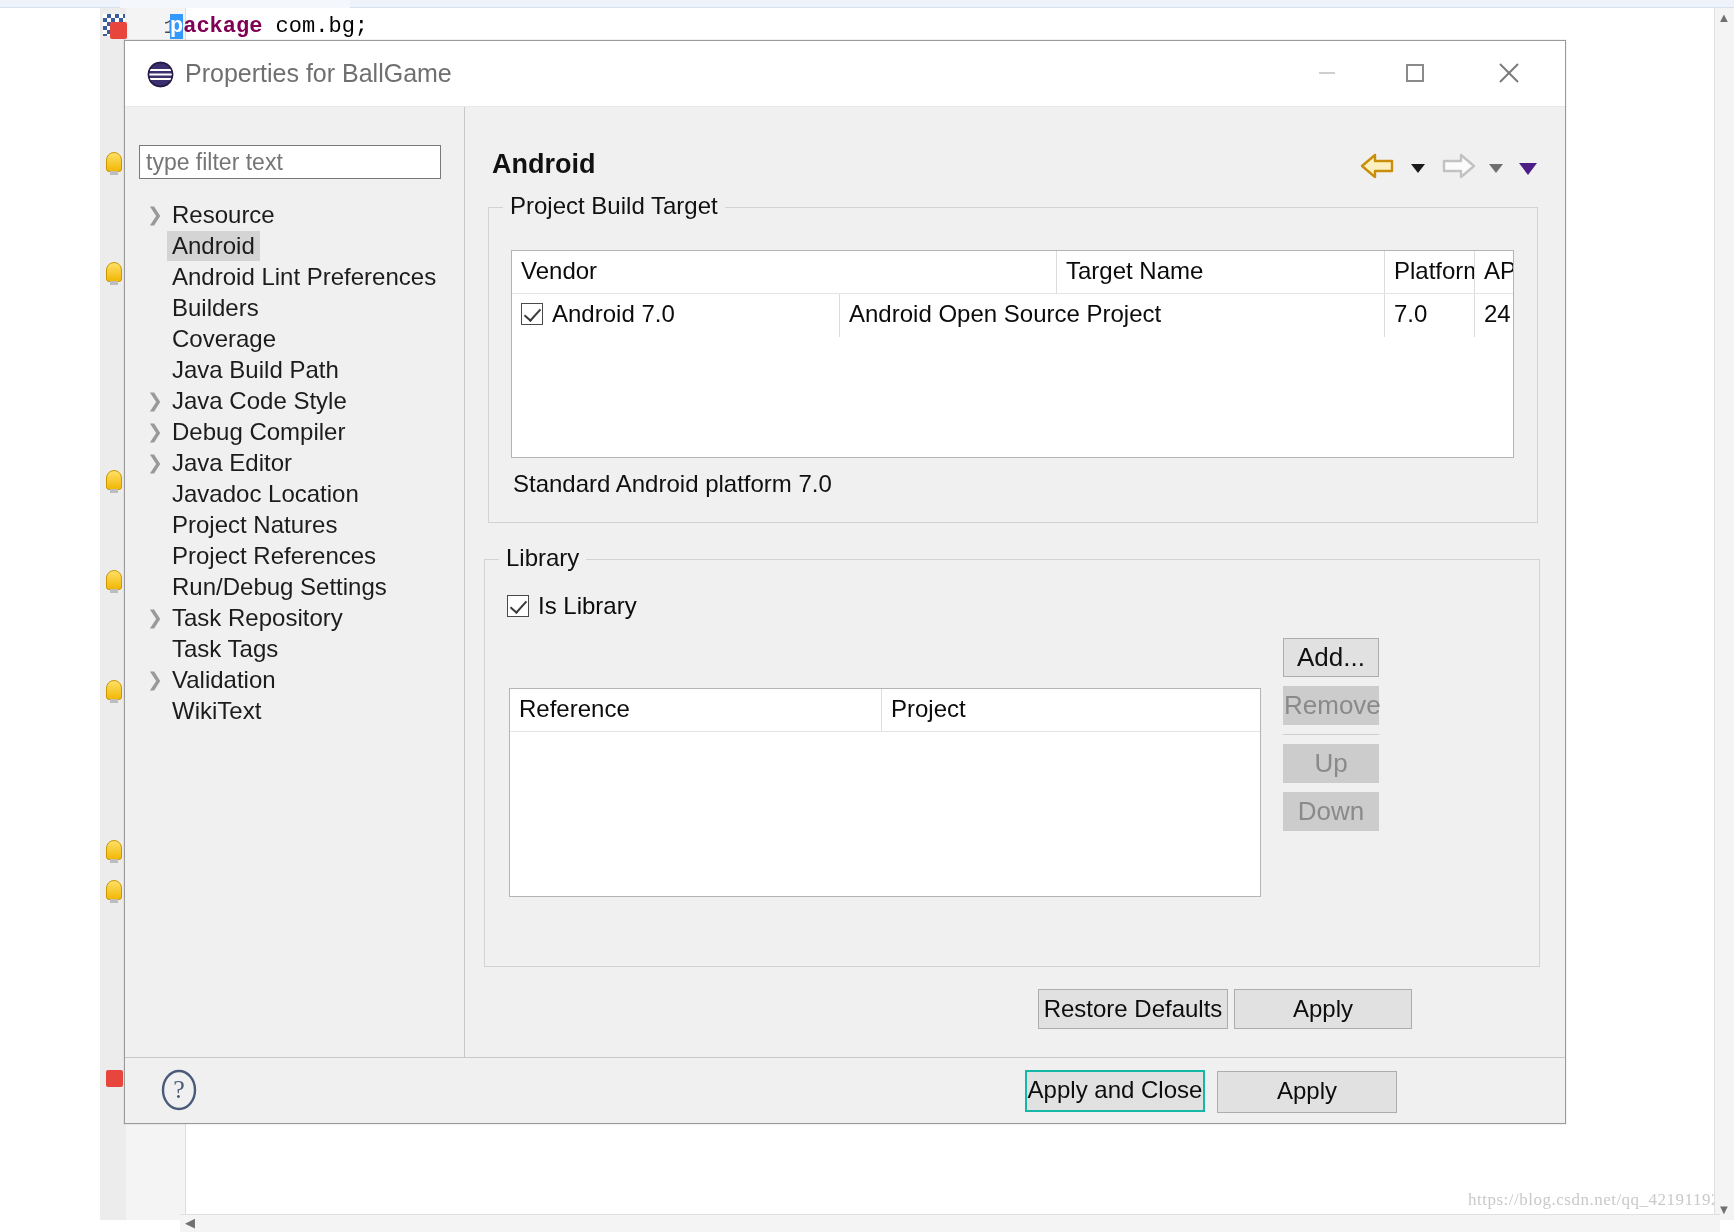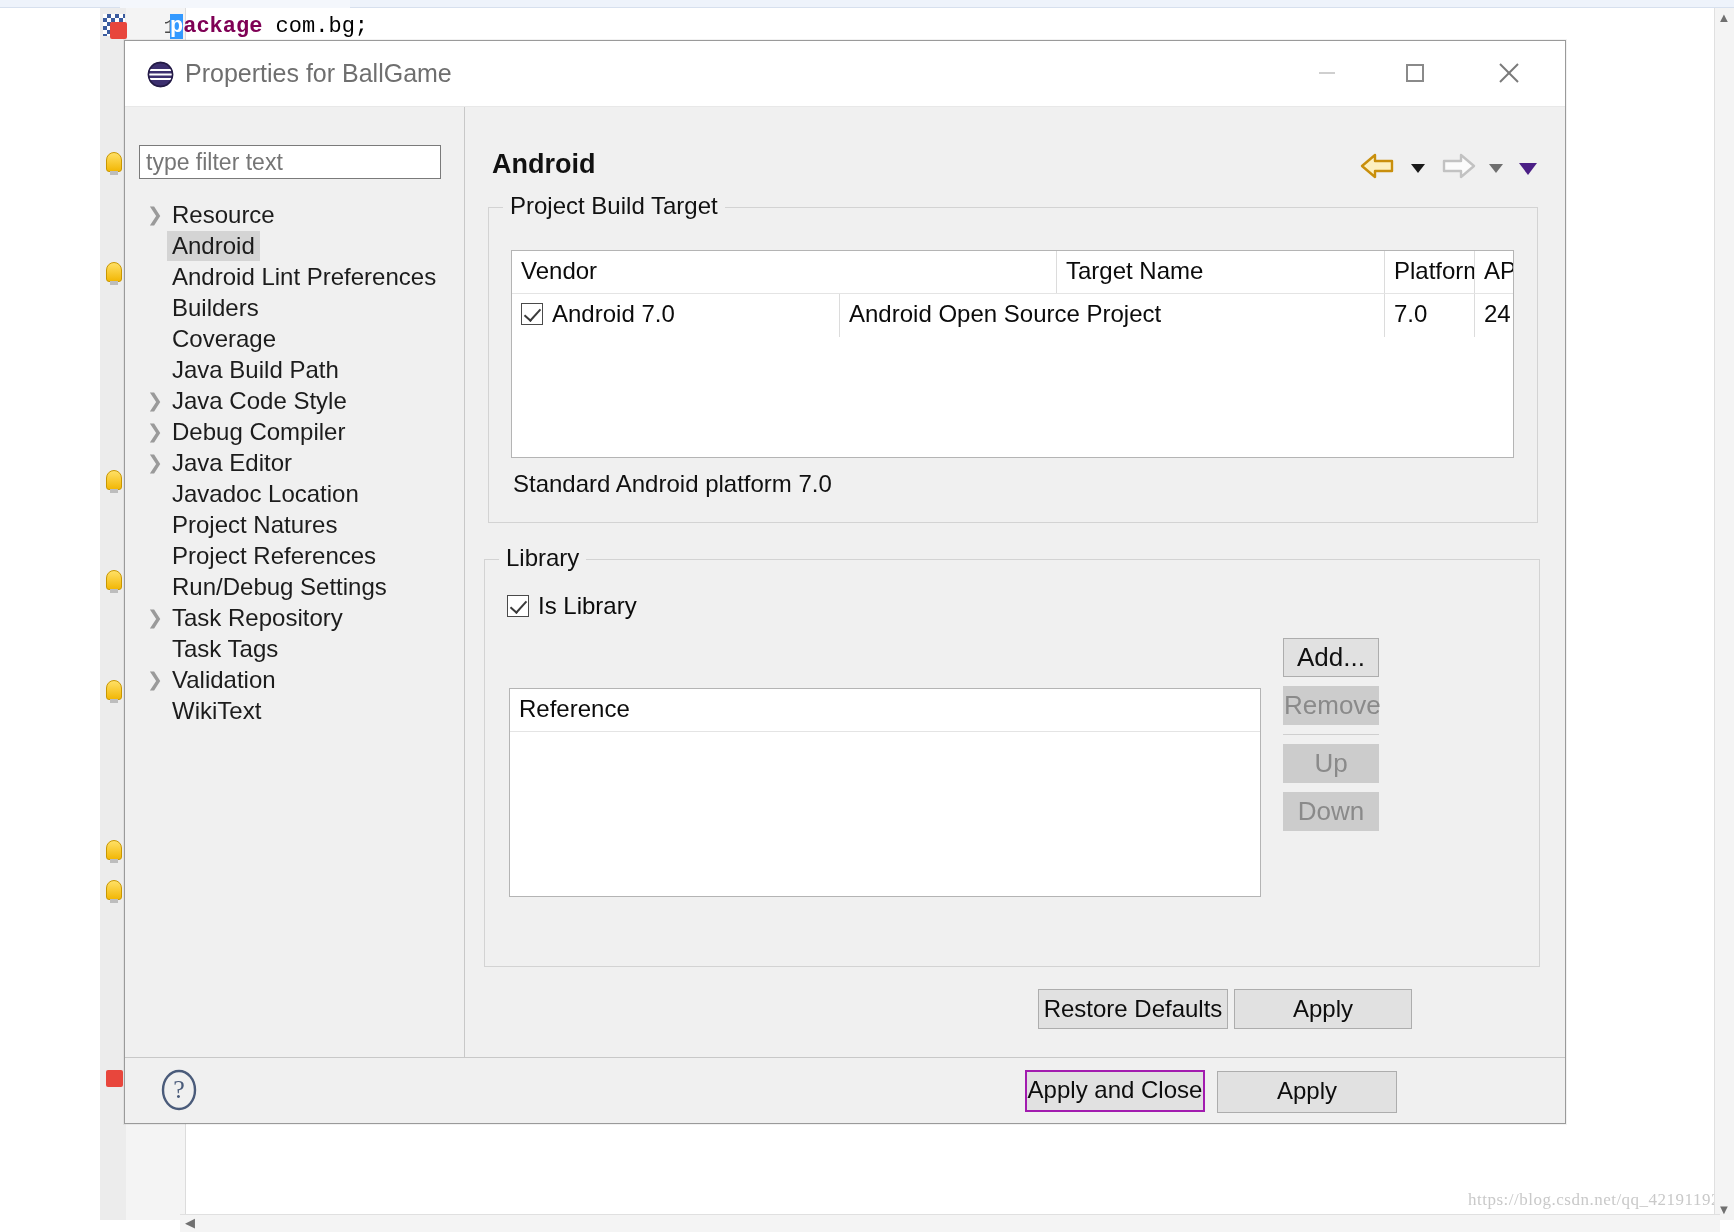--- a/index.html
+++ b/index.html
@@ -276,21 +276,21 @@
     position: absolute;
     font-family: "Liberation Sans", sans-serif;
     font-size: 24px;
     background: #e1e1e1;
     border: 1px solid #adadad;
     color: #0d0d0d;
     text-align: center;
     line-height: 38px;
   }
   .btn.focus {
-    border: 2px solid #a21caf;
+    border: 2px solid #14b8a6;
     line-height: 36px;
   }
 
   .dlg-footer {
     position: absolute; left: 0; top: 1016px;
     width: 1440px; height: 66px;
     background: #f0f0f0;
     border-top: 1px solid #c8c8c8;
   }
   .help-btn {
@@ -505,20 +505,21 @@
         <span class="group-title">Library</span>
 
         <div class="cb-row" style="left:22px; top:32px;">
           <span class="chk checked"></span>
           <span>Is Library</span>
         </div>
 
         <div class="grid" style="left:24px; top:80px; width:752px; height:209px;margin-top:48px;">
           <div class="grid-header" id="lib-header">
               <div class="gcell" style="width: 372px;">Reference</div>
+              <div class="gcell" style="width: 378px;">Project</div>
             </div>
           <div id="lib-body"></div>
         </div>
 
         <div id="lib-buttons">
             <div class="sidebtn enabled" style="left: 798px; top: 78px;">Add...</div>
             <div class="sidebtn disabled" style="left: 798px; top: 126px;">Remove</div>
             <div class="sep-line" style="left: 798px; top: 174px; width: 96px;"></div>
             <div class="sidebtn disabled" style="left: 798px; top: 184px;">Up</div>
             <div class="sidebtn disabled" style="left: 798px; top: 232px;">Down</div>

